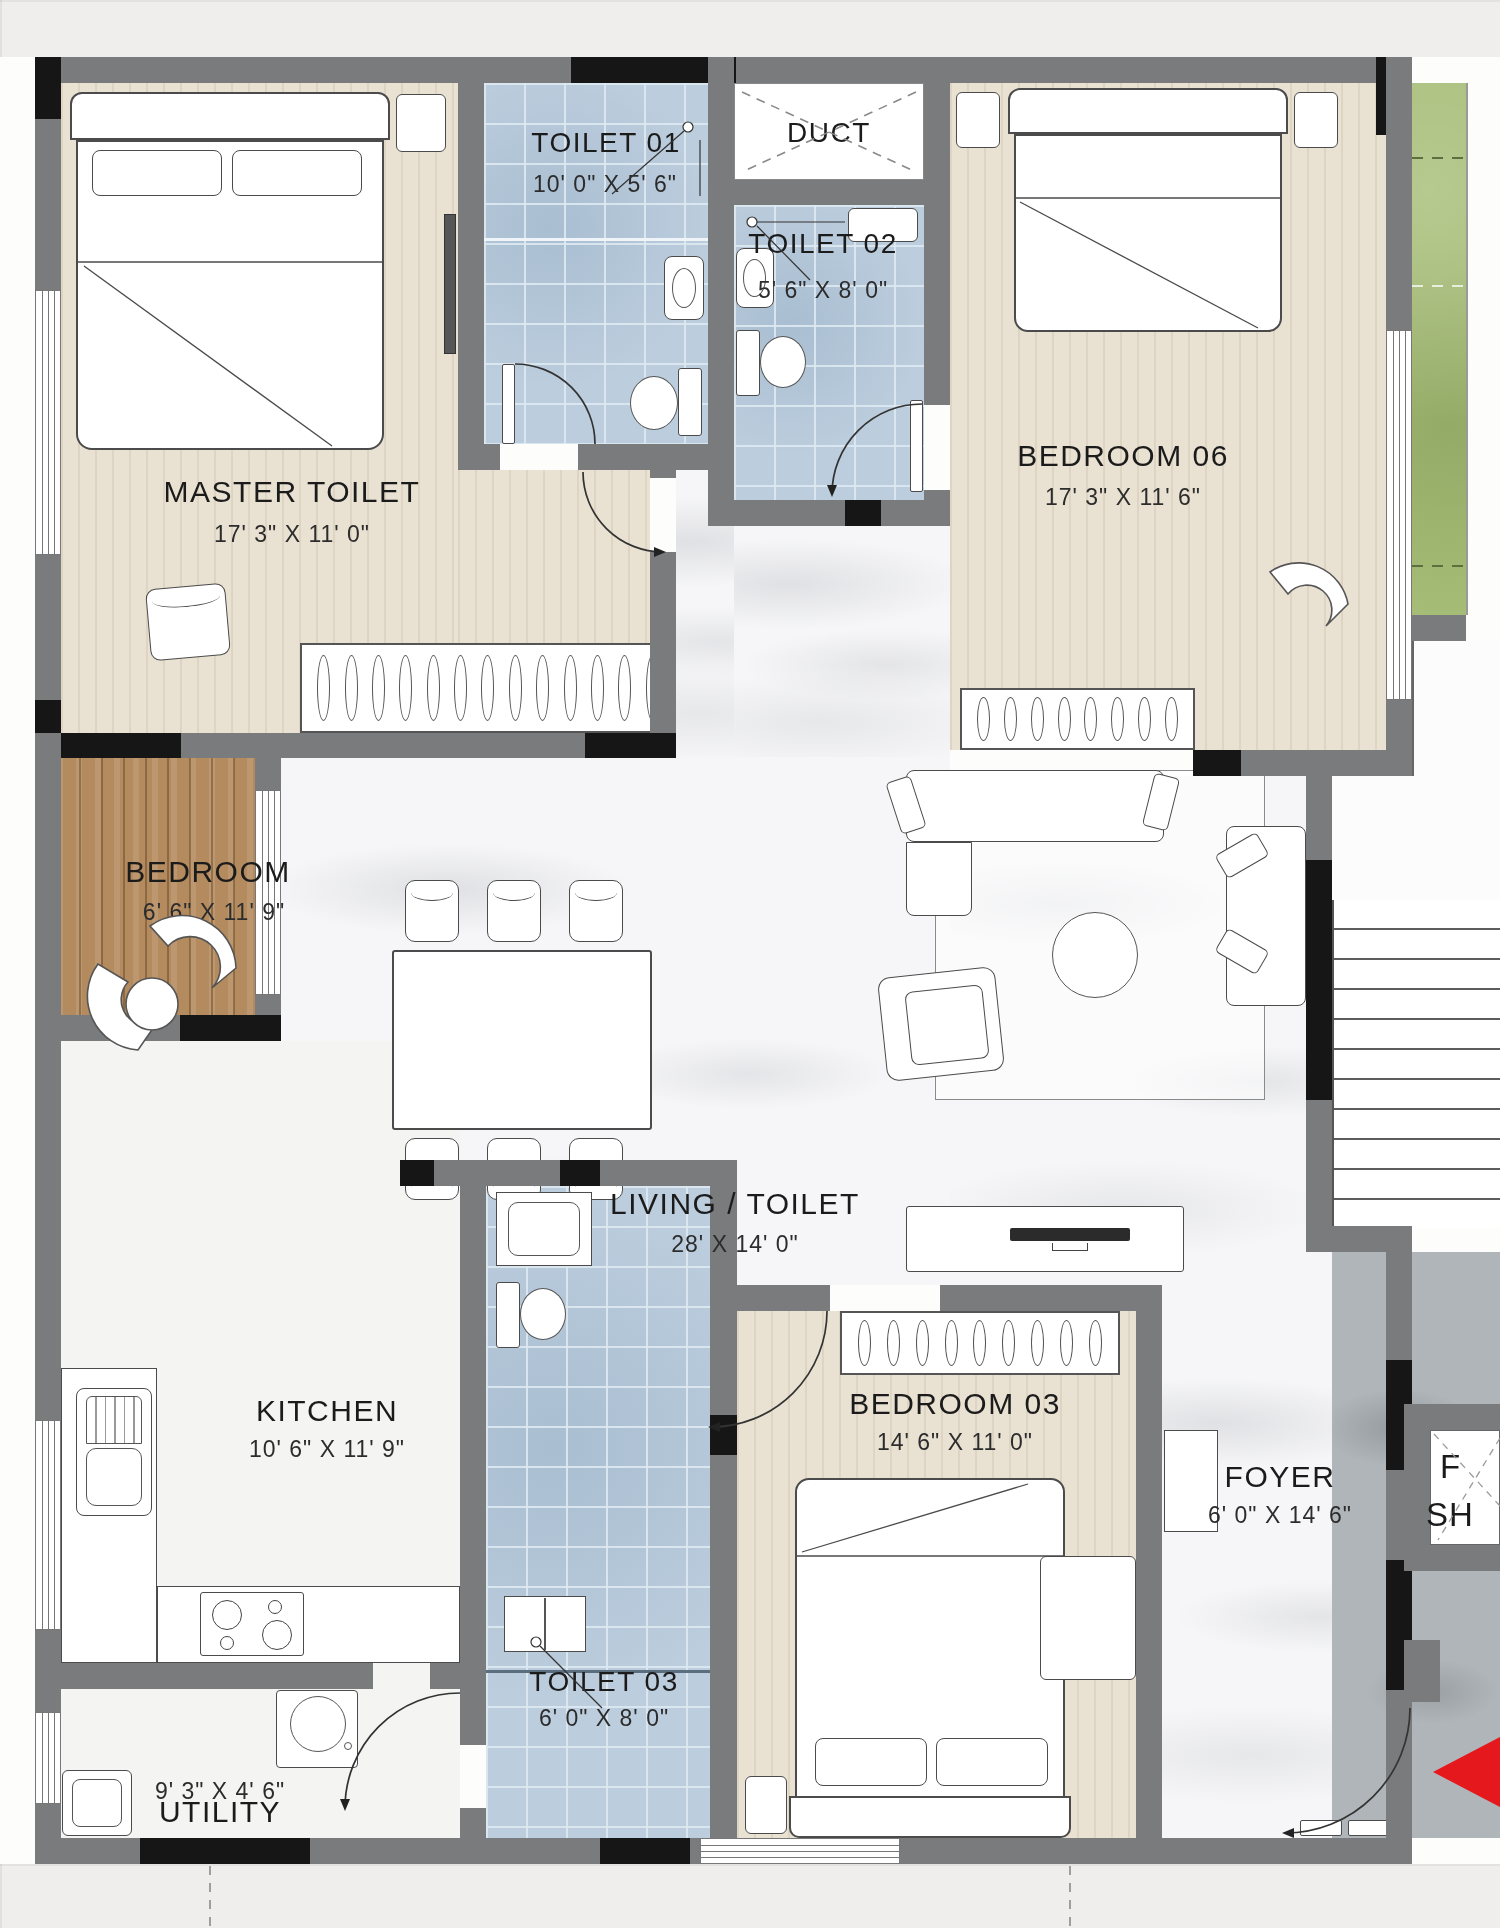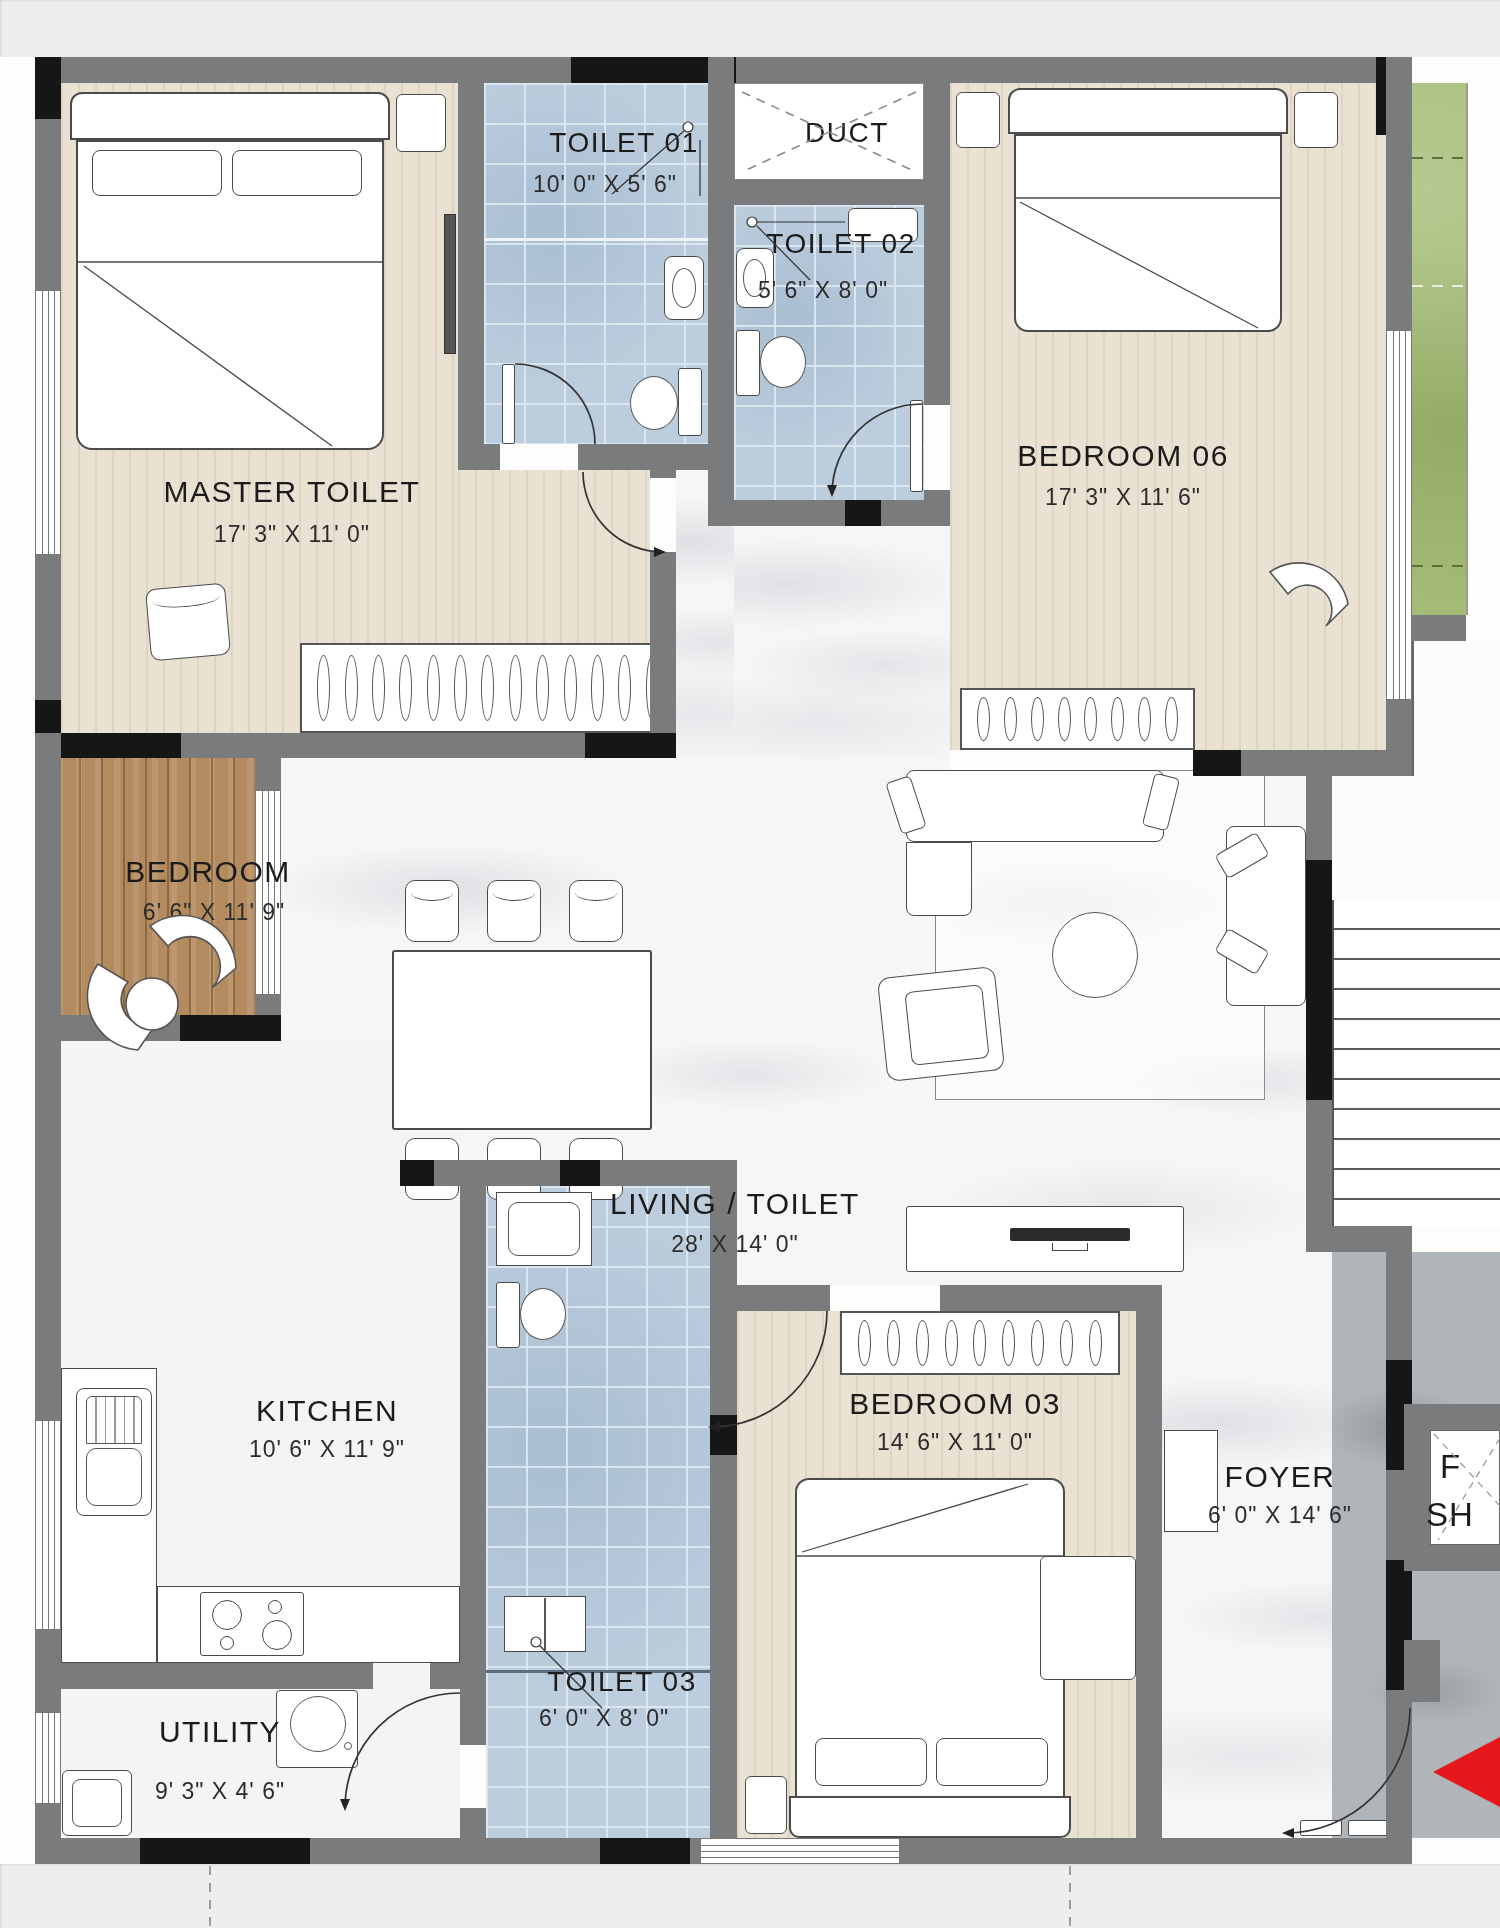--- a/index.html
+++ b/index.html
@@ -33,21 +33,21 @@
     background-image:radial-gradient(ellipse 120px 60px at 40% 30%,rgba(70,76,82,.25),transparent 65%),
                      radial-gradient(ellipse 100px 50px at 60% 75%,rgba(70,76,82,.2),transparent 65%);}
   .white{position:absolute;background:#fff;border:2px solid #4b4b4b;border-radius:6px;box-sizing:border-box;}
   .thin{border-width:1.5px;}
   .winV{position:absolute;background:#fff;box-sizing:border-box;border:1px solid #777;
     background-image:linear-gradient(90deg,transparent 0 6px,#777 6px 7.5px,transparent 7.5px 12px,#777 12px 13.5px,transparent 13.5px 18px,#777 18px 19.5px,transparent 19.5px);}
   .winH{position:absolute;background:#fff;box-sizing:border-box;border:1px solid #777;
     background-image:linear-gradient(transparent 0 6px,#777 6px 7.5px,transparent 7.5px 12px,#777 12px 13.5px,transparent 13.5px 18px,#777 18px 19.5px,transparent 19.5px);}
   .lbl{position:absolute;transform:translate(-50%,-50%);font-size:30px;color:#1b1b1b;
        letter-spacing:1.5px;white-space:nowrap;text-align:center;}
-  .sm{font-size:28px;margin-left:18px;}
+  .sm{font-size:28px;}
   .dim{position:absolute;transform:translate(-50%,-50%);font-size:23px;color:#2c2c2c;
        letter-spacing:1px;white-space:nowrap;}
   .shaft-t{position:absolute;font-size:33px;color:#1b1b1b;letter-spacing:1px;}
   .hangers{position:absolute;background:#fff;border:2px solid #555;box-sizing:border-box;
        display:flex;align-items:center;justify-content:space-around;padding:0 8px;}
   .hangers i{display:block;width:11px;height:74%;border:1.5px solid #555;border-radius:50%;background:#fff;}
   .chair{position:absolute;width:54px;height:62px;background:#fff;border:1.8px solid #4b4b4b;border-radius:10px;box-sizing:border-box;}
   .chair:before{content:"";position:absolute;left:5px;right:5px;top:3px;height:16px;
        border-bottom:1.8px solid #4b4b4b;border-radius:50%;}
   .stairs{position:absolute;background:repeating-linear-gradient(180deg,#fff 0 28px,#5c5c5c 28px 30px);
@@ -291,21 +291,21 @@
   <div class="lbl" style="left:735px;top:1204px;">LIVING / TOILET</div>
   <div class="dim" style="left:735px;top:1244px;">28' X 14' 0"</div>
   <div class="lbl" style="left:327px;top:1411px;">KITCHEN</div>
   <div class="dim" style="left:327px;top:1449px;">10' 6" X 11' 9"</div>
   <div class="lbl" style="left:955px;top:1404px;">BEDROOM 03</div>
   <div class="dim" style="left:955px;top:1442px;">14' 6" X 11' 0"</div>
   <div class="lbl" style="left:1280px;top:1477px;">FOYER</div>
   <div class="dim" style="left:1280px;top:1515px;">6' 0" X 14' 6"</div>
   <div class="lbl sm" style="left:604px;top:1682px;">TOILET 03</div>
   <div class="dim" style="left:604px;top:1718px;">6' 0" X 8' 0"</div>
-  <div class="lbl" style="left:220px;top:1732px;">UTILITY</div>
+  <div class="lbl" style="left:220px;top:1812px;">UTILITY</div>
   <div class="dim" style="left:220px;top:1791px;">9' 3" X 4' 6"</div>
   <div class="shaft-t" style="left:1440px;top:1448px;">F</div>
   <div class="shaft-t" style="left:1426px;top:1496px;">SH</div>
 
   <svg style="position:absolute;left:0;top:0;pointer-events:none;" width="1500" height="1928" viewBox="0 0 1500 1928">
     <defs>
       <marker id="arr" markerWidth="12" markerHeight="10" refX="9" refY="5" orient="auto" markerUnits="userSpaceOnUse">
         <path d="M0,0 L12,5 L0,10 Z" fill="#222"></path>
       </marker>
     </defs>

